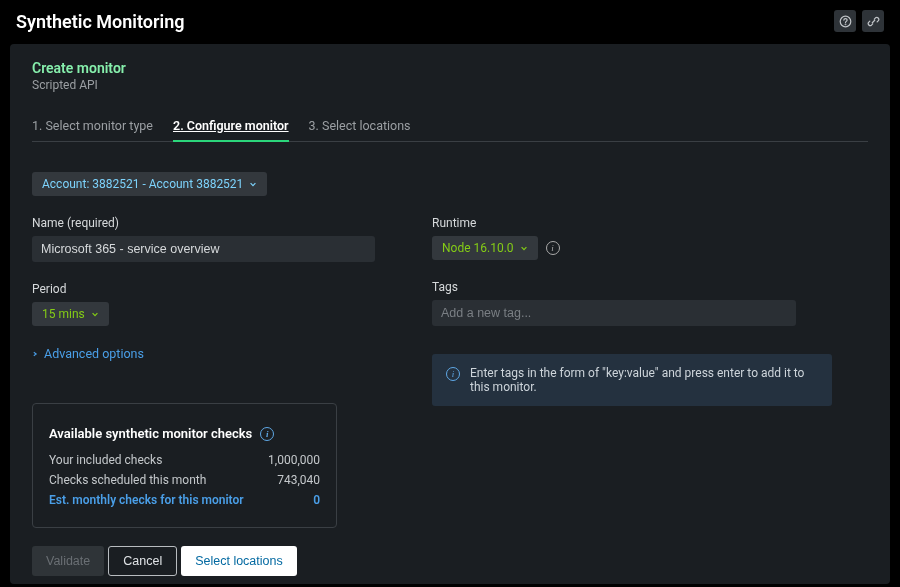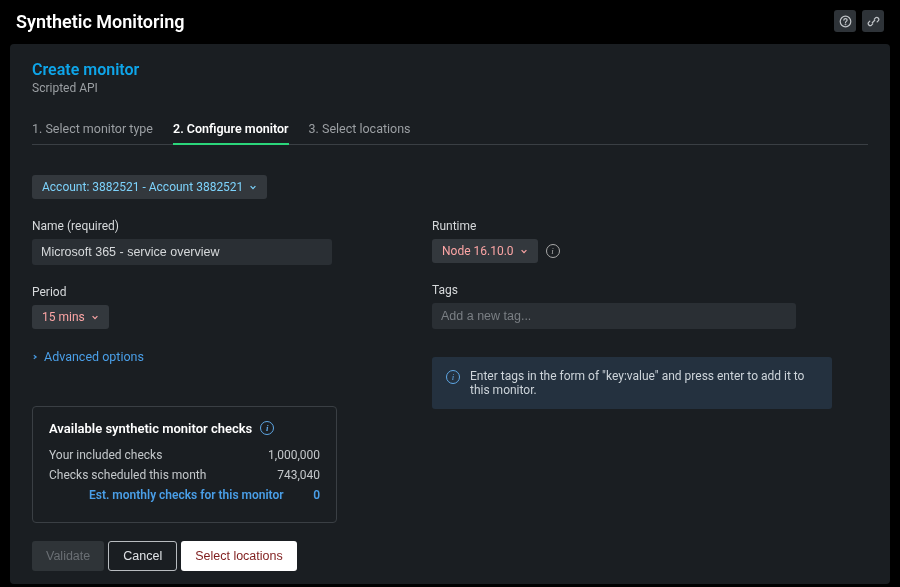--- a/index.html
+++ b/index.html
@@ -45,23 +45,23 @@
     .panel {
       margin: 6px 10px 0 10px;
       background: #1a1e22;
       border-radius: 4px;
       padding: 16px 22px 20px 22px;
       height: 540px;
       display: flex;
       flex-direction: column;
     }
     .panel-title {
-      font-size: 16px;
-      font-weight: 600;
-      color: #0ea5e9;
+      font-size: 14px;
+      font-weight: 600;
+      color: #86efac;
       margin-bottom: 2px;
     }
     .panel-subtitle {
       font-size: 12px;
       color: #9b9fa3;
       margin-bottom: 18px;
     }
     .tabs {
       display: flex;
       border-bottom: 1px solid #3a3f44;
@@ -71,20 +71,21 @@
       padding: 8px 14px 8px 0;
       margin-right: 6px;
       color: #9b9fa3;
       cursor: pointer;
       font-size: 12.5px;
       position: relative;
     }
     .tab.active {
       color: #fff;
       font-weight: 600;
+      text-decoration: underline;
     }
     .tab.active::after {
       content: "";
       position: absolute;
       left: 0;
       right: 14px;
       bottom: -1px;
       height: 2px;
       background: #2bd67b;
     }
@@ -120,40 +121,40 @@
     .col-right {
       flex: 1;
     }
     .field-label {
       font-size: 12px;
       color: #d6d9db;
       margin-bottom: 6px;
       display: block;
     }
     .text-input {
-      width: 300px;
+      width: 343px;
       background: #2a2f34;
       border: none;
       border-radius: 3px;
       padding: 6px 9px;
       color: #d6d9db;
       font-size: 12.5px;
       outline: none;
     }
     .text-input.wide {
       width: 364px;
     }
     .select-box {
       display: inline-flex;
       align-items: center;
       background: #33383d;
       padding: 5px 10px;
       border-radius: 3px;
       font-size: 12px;
-      color: #fca5a5;
+      color: #84cc16;
       cursor: pointer;
     }
     .field-group {
       margin-bottom: 20px;
     }
     .runtime-row {
       display: flex;
       align-items: center;
       gap: 8px;
     }
@@ -214,35 +215,35 @@
       border-radius: 4px;
       padding: 14px 16px;
       width: 305px;
       margin-top: 42px;
     }
     .checks-title {
       font-size: 13px;
       font-weight: 600;
       color: #fff;
       display: flex;
-      align-items: flex-start;
+      align-items: flex-end;
       gap: 8px;
       margin-bottom: 12px;
+      margin-top: 8px;
     }
     .checks-row {
       display: flex;
       justify-content: space-between;
       font-size: 12px;
       color: #c4c8cb;
       margin-bottom: 6px;
     }
     .checks-row.estimate {
       color: #4a9fe8;
       font-weight: 600;
-      margin-left: 40px;
     }
     .footer {
       display: flex;
       gap: 4px;
       padding-top: 18px;
     }
     .btn {
       padding: 7px 14px;
       border-radius: 3px;
       font-size: 12.5px;
@@ -253,21 +254,21 @@
       background: #2f3438;
       color: #6a6f74;
     }
     .btn-outline {
       background: transparent;
       border: 1px solid #b8bcc0;
       color: #e0e3e6;
     }
     .btn-primary {
       background: #fff;
-      color: #7f1d1d;
+      color: #0369a1;
       font-weight: 500;
     }
     input::placeholder {
       color: #7a7f84;
     }
   </style>
 </head>
 <body>
 
 <div class="app-header">

